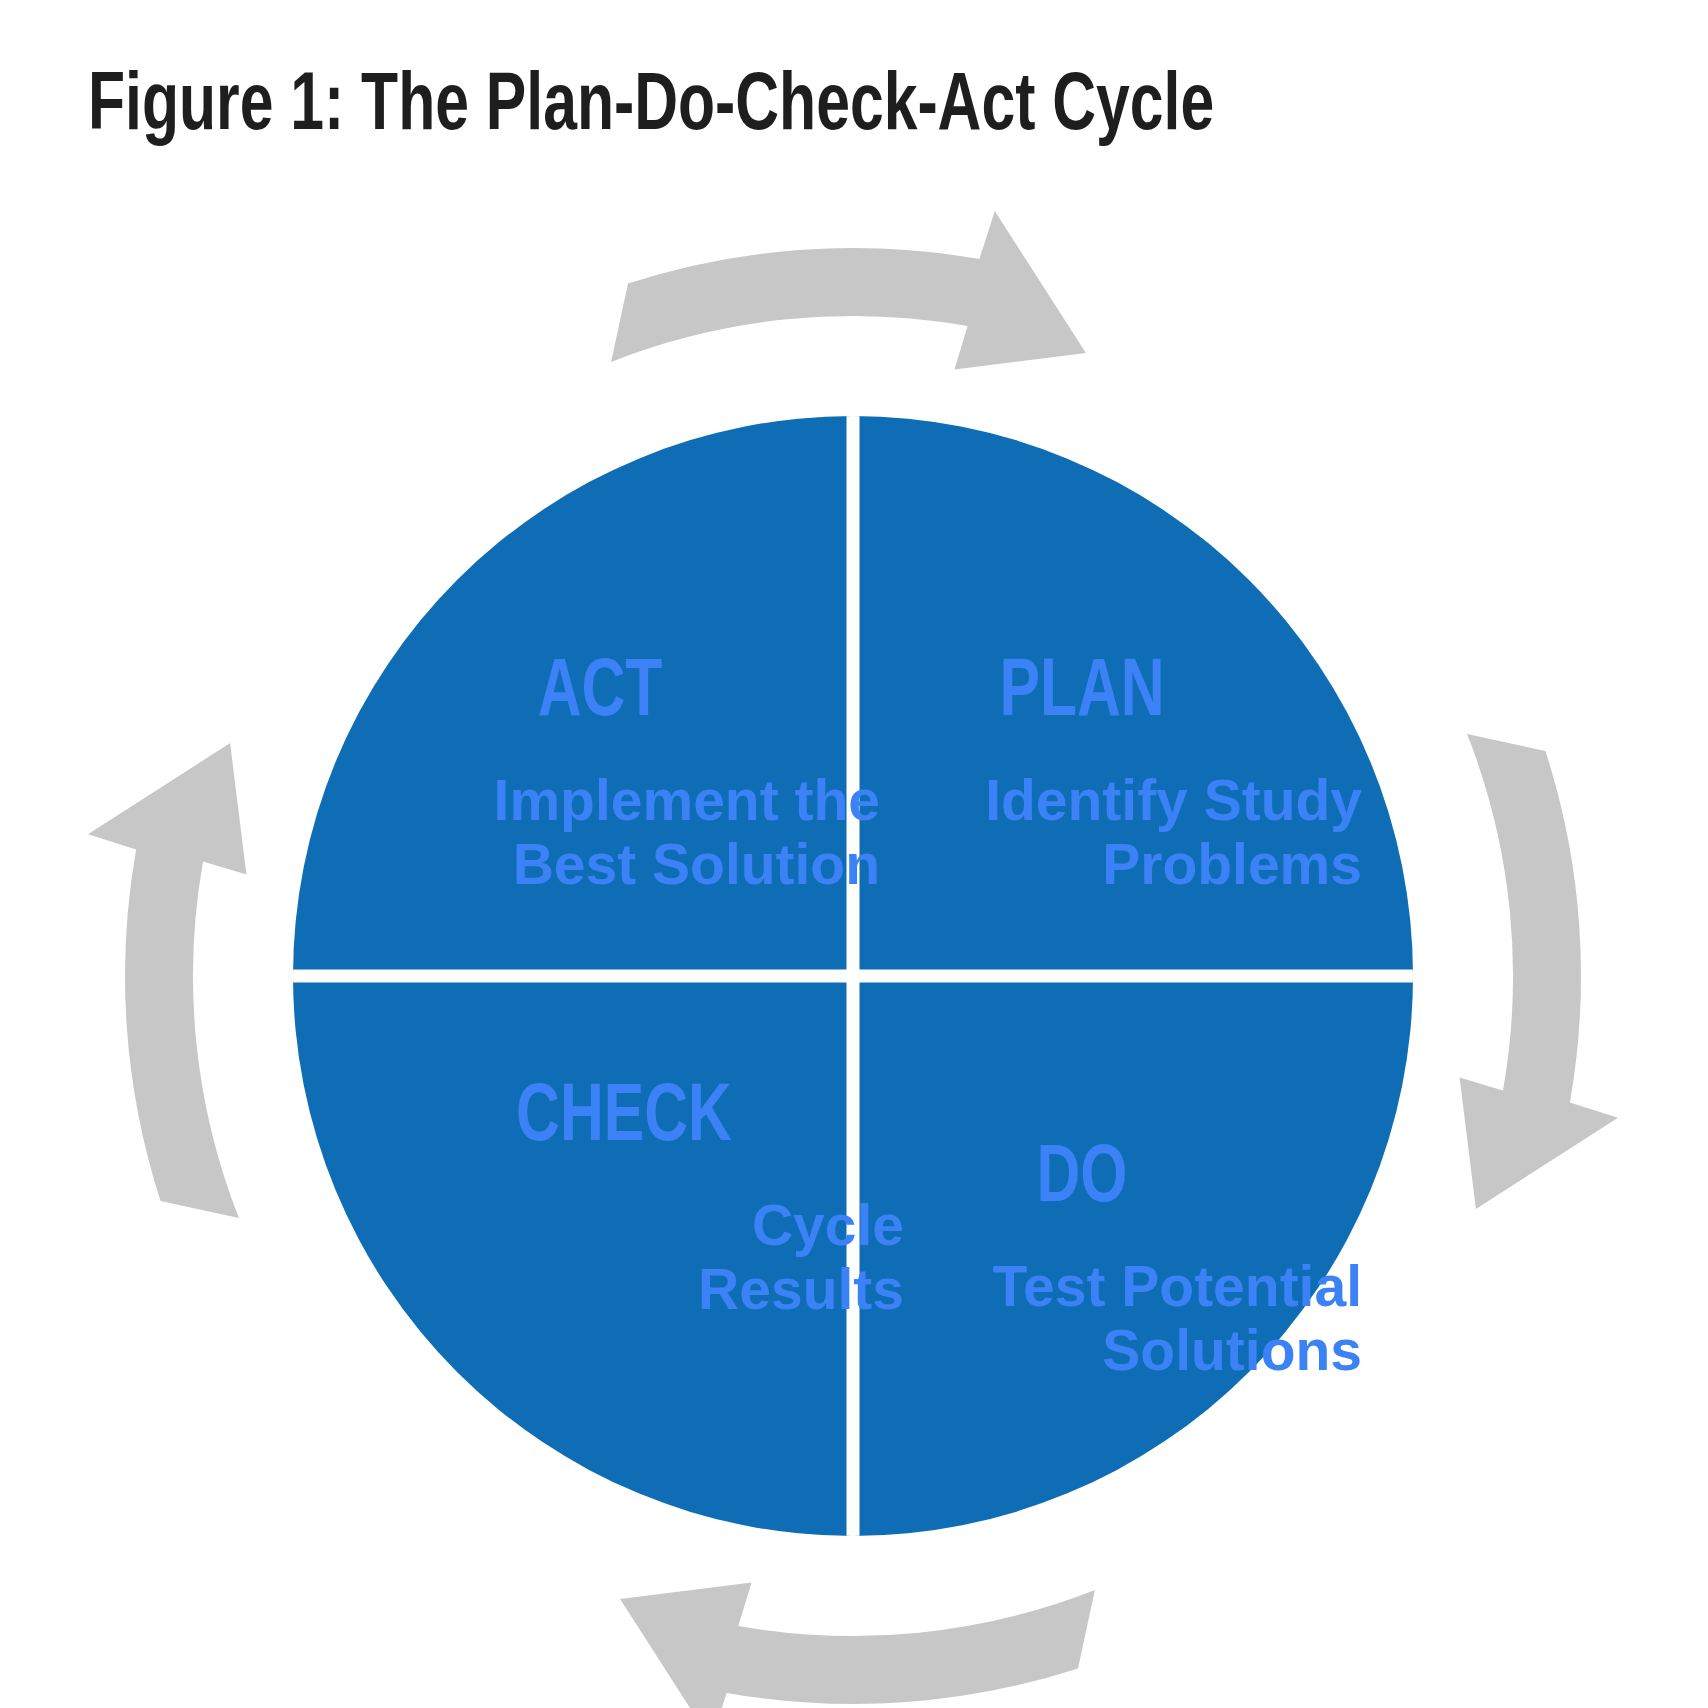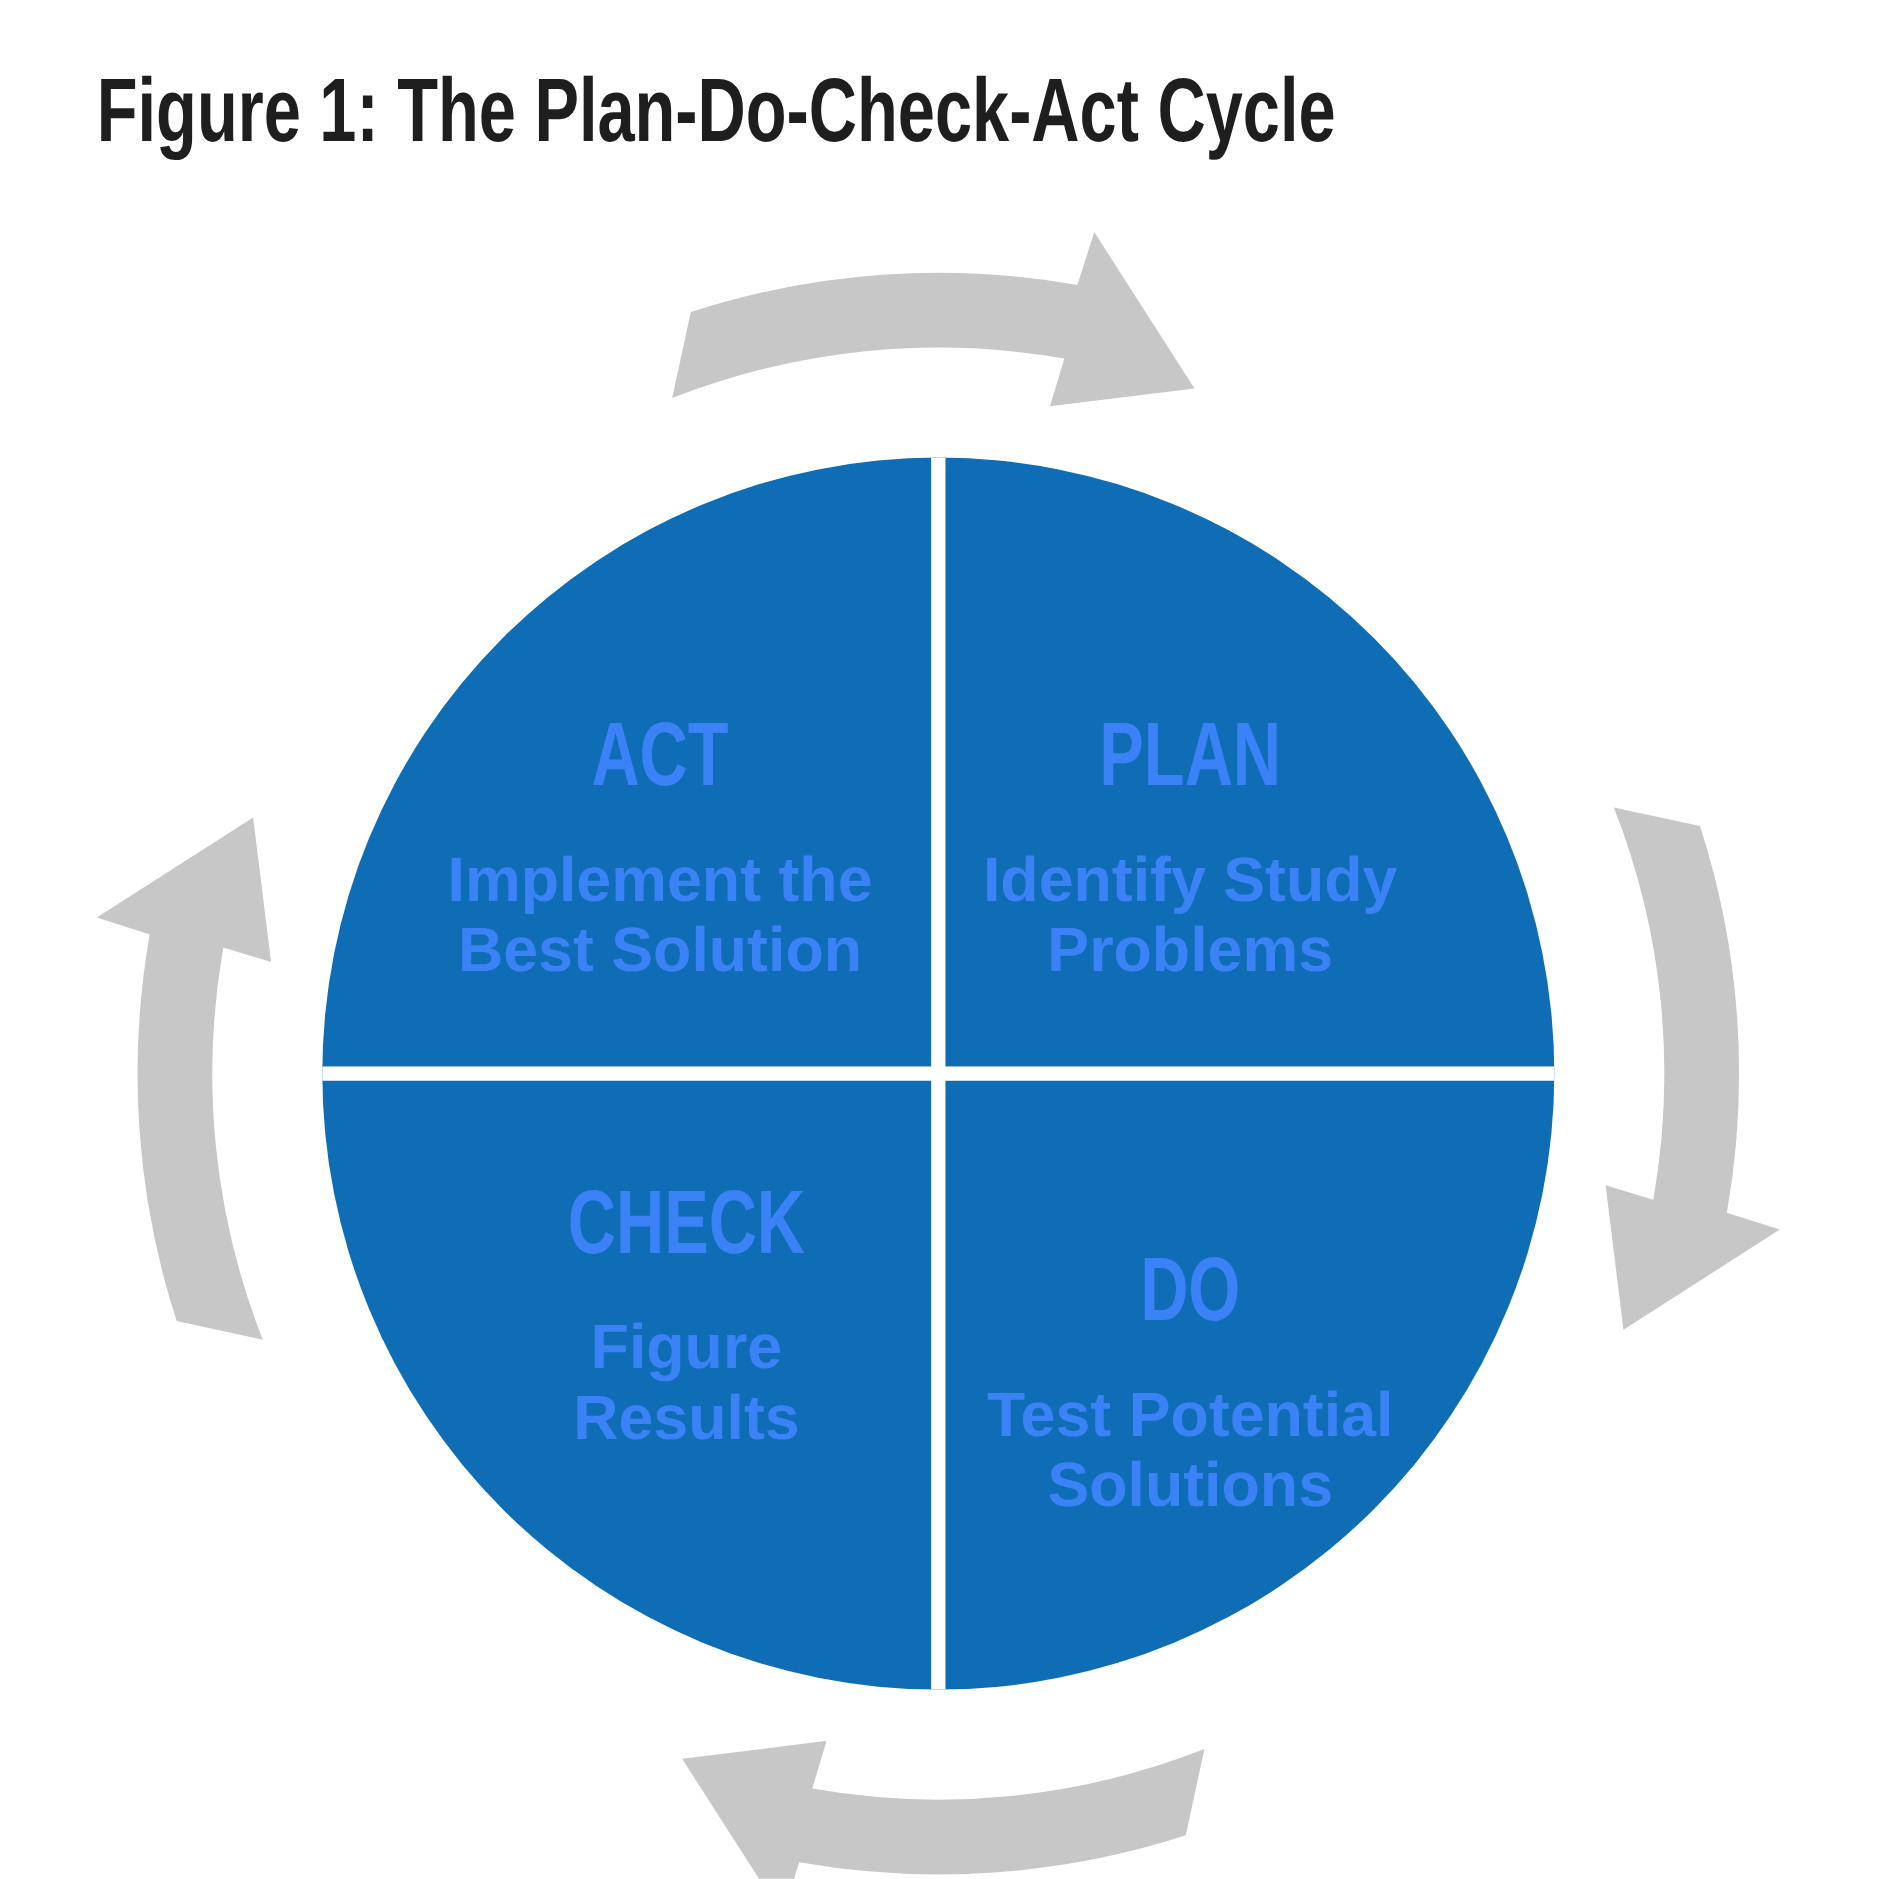--- a/index.html
+++ b/index.html
@@ -53,20 +53,21 @@
     transform: scaleX(0.74);
     transform-origin: center;
     white-space: nowrap;
   }
   .quad-desc {
     margin-top: 40px;
     font-size: 57px;
     font-weight: bold;
     line-height: 1.13;
     white-space: pre-line;
+    text-align: right;
   }
   .q-act   { left: 600px;  top: 600px;  }
   .q-plan  { left: 1082px; top: 600px;  }
   .q-check { left: 624px;  top: 1025px; }
   .q-do    { left: 1082px; top: 1086px; }
 </style>
 </head>
 <body>
 
 <div class="canvas">
@@ -104,21 +105,21 @@
   </div>
 
   <div class="quad q-plan">
     <div class="quad-label">PLAN</div>
     <div class="quad-desc">Identify Study
 Problems</div>
   </div>
 
   <div class="quad q-check">
     <div class="quad-label">CHECK</div>
-    <div class="quad-desc">Figure
+    <div class="quad-desc">Cycle
 Results</div>
   </div>
 
   <div class="quad q-do">
     <div class="quad-label">DO</div>
     <div class="quad-desc">Test Potential
 Solutions</div>
   </div>
 
 </div>

